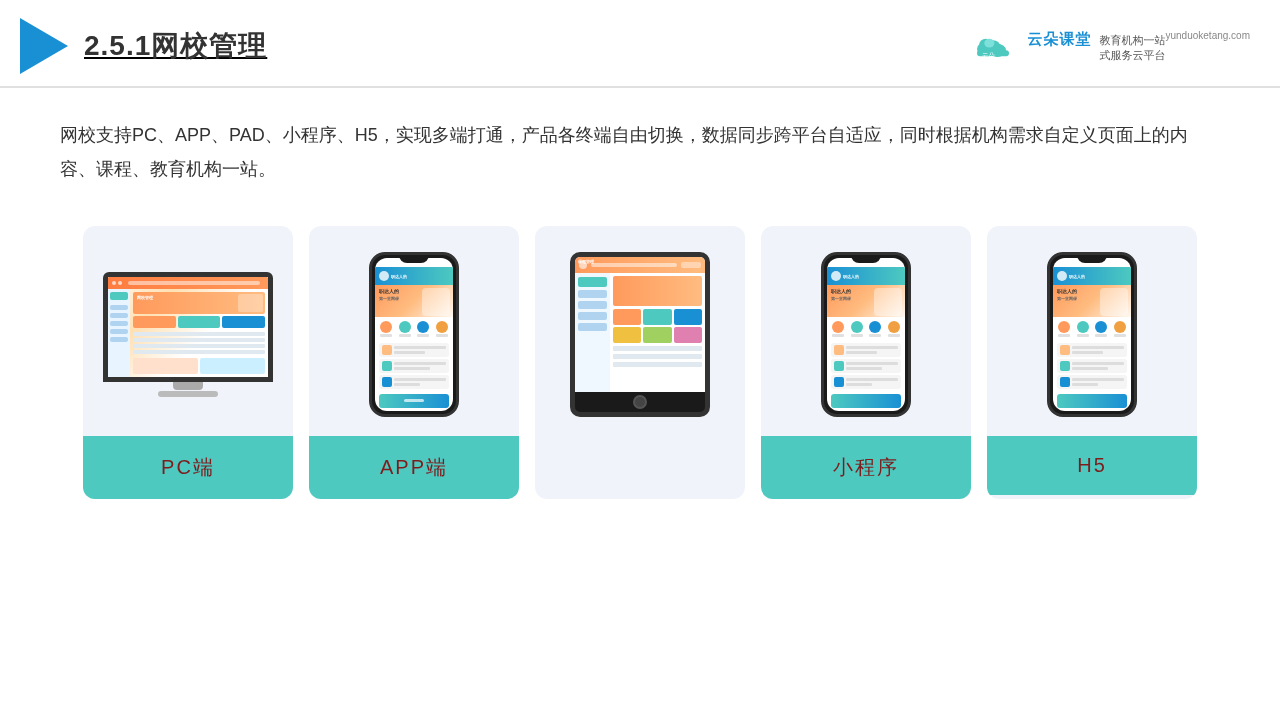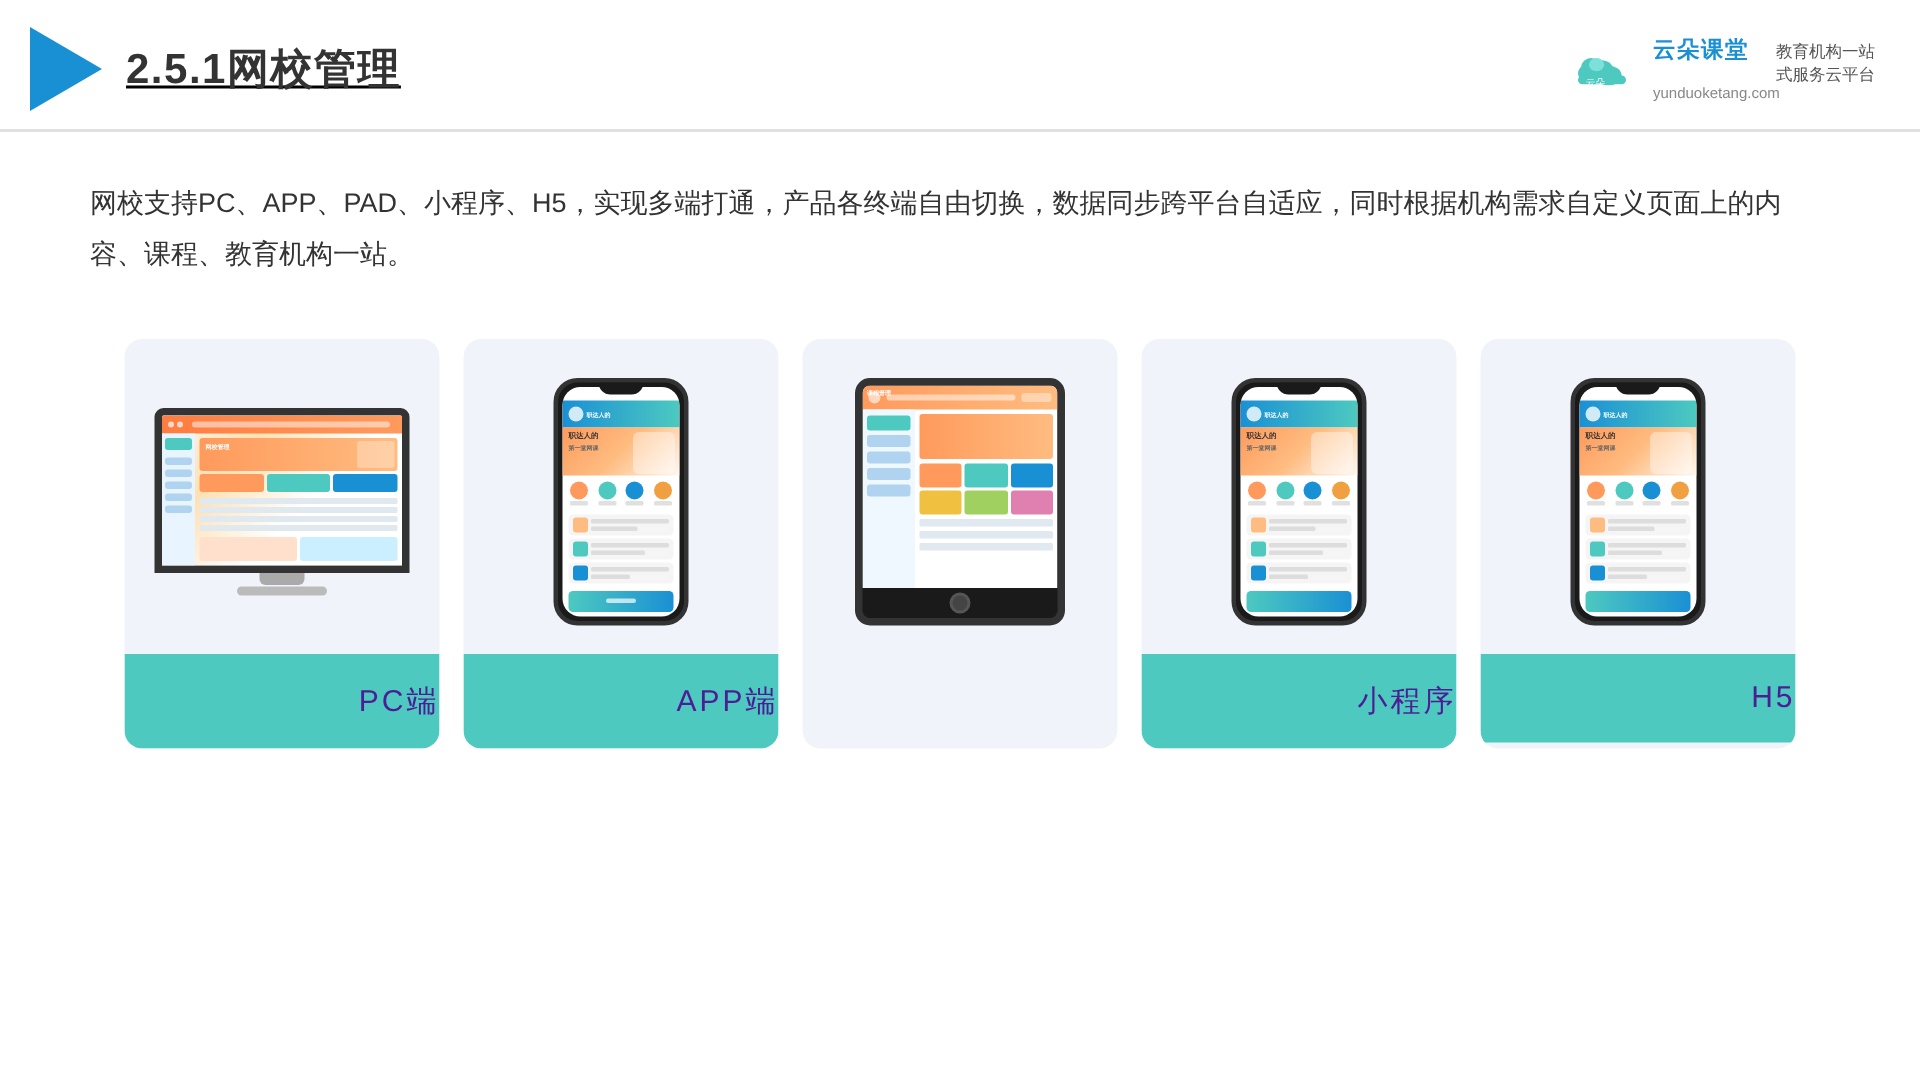--- a/index.html
+++ b/index.html
@@ -83,22 +83,22 @@
       width: 100%;
       height: 210px;
       display: flex;
       align-items: center;
       justify-content: center;
       padding: 16px 10px 10px 10px;
     }
     .card-label {
       width: 100%;
       background: #4dc9c0;
-      color: #4c1d95;
-      text-align: right;
+      color: #7f1d1d;
+      text-align: center;
       font-size: 20px;
       padding: 18px 0;
       font-weight: 500;
       letter-spacing: 2px;
     }
 
     
     .device-pc {
       display: flex;
       flex-direction: column;
@@ -430,24 +430,24 @@
         <ellipse cx="30" cy="22" rx="10" ry="8" fill="#4dc9c0"></ellipse>
         <ellipse cx="20" cy="20" rx="9" ry="8" fill="#4dc9c0"></ellipse>
 
         <ellipse cx="25" cy="18" rx="7" ry="6" fill="#7ee0da"></ellipse>
 
         <rect x="8" y="28" width="44" height="8" rx="4" fill="#4dc9c0"></rect>
 
         <text x="15" y="38" font-size="9" fill="white" font-family="Microsoft YaHei">云朵</text>
       </svg>
     </div>
-    <div style="display:flex; flex-direction:column; align-items:flex-start; margin-left:4px;">
+    <div style="display:flex; align-items:flex-start; margin-left:4px;">
       <div style="display:flex; align-items:baseline; gap:2px;">
         <span style="font-size:15px; color:#1a90d4; font-weight:bold; letter-spacing:1px;">云朵课堂</span>
-        <span style="font-size:11px; color:#555; white-space:pre-line; line-height:1.3; margin-left:16px;">教育机构一站
+        <span style="font-size:11px; color:#555; white-space:pre-line; line-height:1.3; margin-left:6px;">教育机构一站
 式服务云平台</span>
       </div>
       <span style="font-size:10px; color:#888;">yunduoketang.com</span>
     </div>
   </div>
 </div>
 
 <div class="description">
   <p>网校支持PC、APP、PAD、小程序、H5，实现多端打通，产品各终端自由切换，数据同步跨平台自适应，同时根据机构需求自定义页面上的内容、课程、教育机构一站。</p>
 </div>

